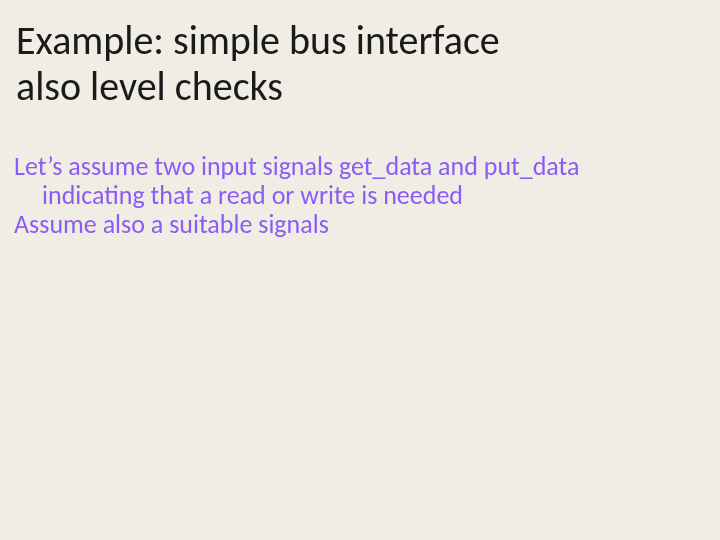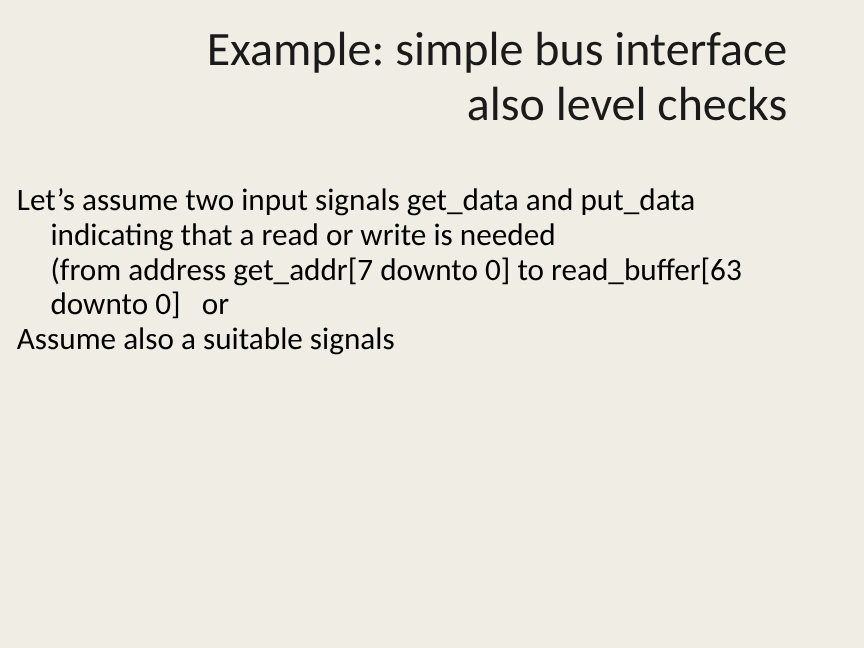--- a/index.html
+++ b/index.html
@@ -14,36 +14,36 @@
   }
   .slide {
     width: 720px;
     height: 540px;
     position: relative;
     box-sizing: border-box;
   }
   .title {
     position: absolute;
     top: 18px;
-    left: 0;
+    left: 16px;
     width: 656px;
-    text-align: right;
+    text-align: left;
     font-size: 40px;
     line-height: 1.15;
     font-weight: 400;
     color: #1a1a1a;
   }
   .body {
     position: absolute;
     top: 152px;
     left: 42px;
     width: 636px;
     font-size: 26px;
     line-height: 1.12;
-    color: #000000;
+    color: #8b5cf6;
   }
   .body p {
     margin: 0 0 0 0;
     padding: 0;
   }
   .hang {
     text-indent: -28px;
     padding-left: 28px;
   }
   .sub {
@@ -55,17 +55,16 @@
 
 <div class="slide">
 
   <div class="title">
     <span>Example: simple bus interface</span><br>
     <span>also level checks</span>
   </div>
 
   <div class="body">
     <p class="hang">Let’s assume two input signals get_data and put_data indicating that a read or write is needed</p>
-    <p class="sub">(from address get_addr[7 downto 0] to read_buffer[63 downto 0]&nbsp;&nbsp; or</p>
     <p class="hang">Assume also a suitable signals</p>
   </div>
 
 </div>
 
 </body></html>

